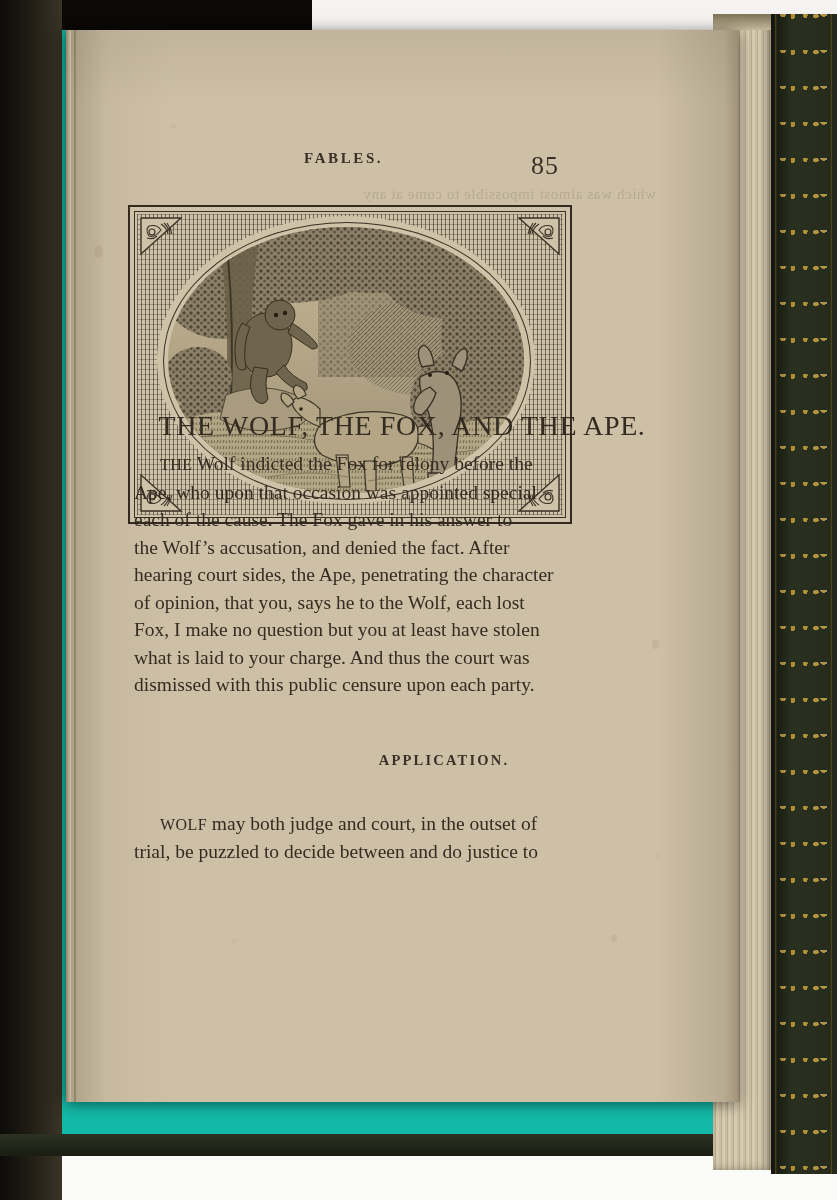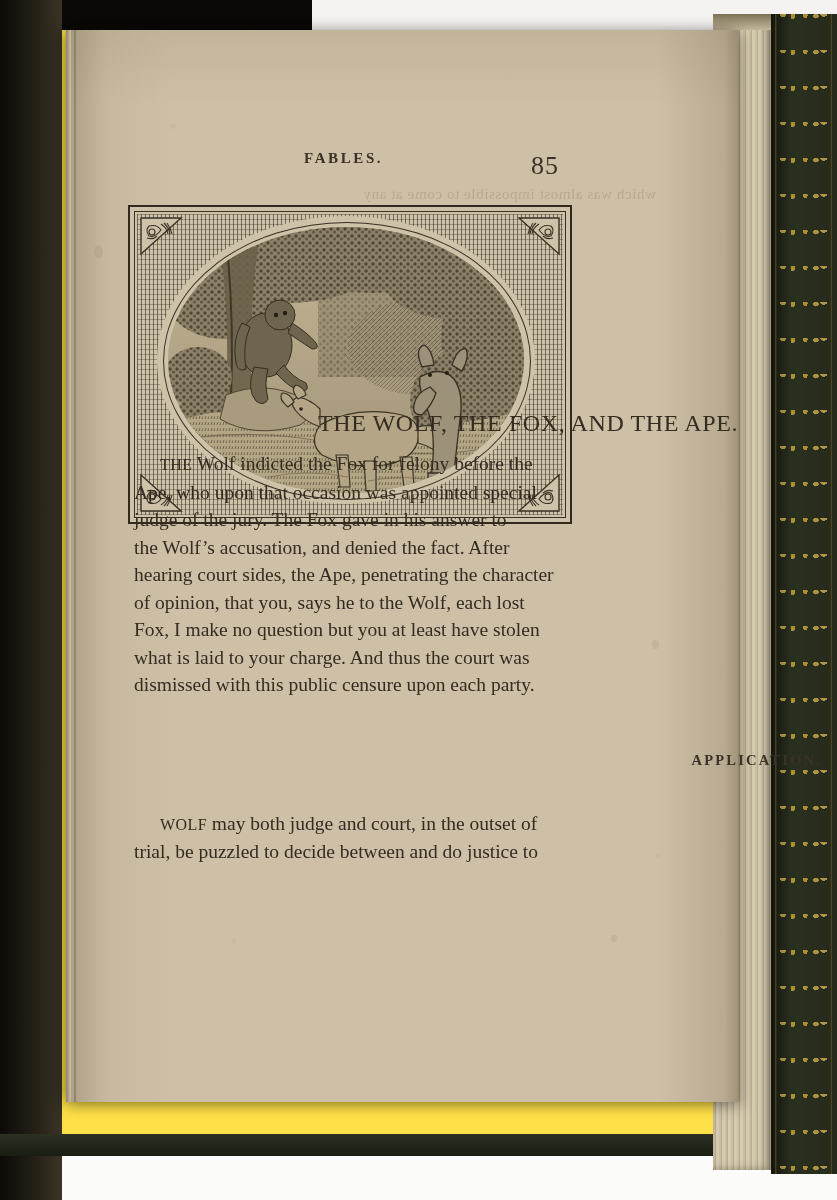--- a/index.html
+++ b/index.html
@@ -1,20 +1,20 @@
 <!DOCTYPE html>
 <html><head>
 <meta charset="utf-8">
 <style>
   html,body{margin:0;padding:0;background:#ffffff;}
   body{width:837px;height:1200px;overflow:hidden;position:relative;
        font-family:"Liberation Serif", serif;}
 
   
-  .scan{position:absolute;inset:0;background:#fde047;}
+  .scan{position:absolute;inset:0;background:#14b8a6;}
   .white-top{position:absolute;left:0;top:0;width:837px;height:30px;background:#f4f3f1;}
   .white-bottom{position:absolute;left:0;bottom:0;width:837px;height:44px;background:#fbfbfa;}
 
   
   .cover-left{position:absolute;left:0;top:0;width:62px;height:1200px;
       background:linear-gradient(90deg,#0c0b08 0%,#17150f 28%,#272318 62%,#3a3426 100%);}
   .cover-left-top{position:absolute;left:62px;top:0;width:250px;height:30px;background:#0a0906;}
   .cover-bottom{position:absolute;left:0;bottom:44px;width:837px;height:22px;
       background:linear-gradient(180deg,#2c3122 0%,#191d12 100%);}
 
@@ -113,32 +113,32 @@
   .oval-img{position:absolute;left:38px;top:20px;width:356px;height:266px;
       border-radius:50%;overflow:hidden;background:#b9ab8c;}
   .corner{position:absolute;width:44px;height:40px;}
   .corner svg{display:block;}
   .c-tl{left:9px;top:9px;}
   .c-tr{right:9px;top:9px;transform:scaleX(-1);}
   .c-bl{left:9px;bottom:9px;transform:scaleY(-1);}
   .c-br{right:9px;bottom:9px;transform:scale(-1,-1);}
 
   
-  .fable-title{position:absolute;left:0;top:380px;width:672px;text-align:right;
-      font-size:24px;letter-spacing:.6px;color:#342b21;}
+  .fable-title{position:absolute;left:0;top:380px;width:672px;text-align:center;
+      font-size:28px;letter-spacing:.6px;color:#342b21;}
 
   
   .body-col{position:absolute;left:68px;top:420px;width:450px;
       font-size:19.5px;line-height:27.5px;color:#342b21;text-align:justify;}
   .body-col p{margin:0;}
   .line{display:block;white-space:nowrap;}
   .sc{font-size:16px;letter-spacing:.4px;}
   .indent{display:inline-block;width:26px;}
 
-  .app-head{position:absolute;left:0;top:722px;width:756px;text-align:right;
+  .app-head{position:absolute;left:0;top:722px;width:756px;text-align:center;
       font-size:14.5px;letter-spacing:2.2px;font-weight:600;color:#3b3127;}
 
   .app-col{position:absolute;left:68px;top:760px;width:450px;
       font-size:19.5px;line-height:27.5px;color:#342b21;}
 
   
   .stain{position:absolute;border-radius:50%;background:rgba(120,100,70,.12);}
 </style>
 </head>
 <body>
@@ -320,21 +320,21 @@
         </svg>
       </div>
     </div>
 
     <div class="fable-title">THE WOLF, THE FOX, AND THE APE.</div>
 
     <div class="body-col">
       <p>
         <span class="line"><span class="indent"></span><span class="sc">THE</span> <span>Wolf indicted the Fox for felony before the</span></span>
         <span class="line">Ape, who upon that occasion was appointed special</span>
-        <span class="line">judge of the jury.   The Fox gave in his answer to</span>
+        <span class="line">each of the cause.   The Fox gave in his answer to</span>
         <span class="line">the Wolf’s accusation, and denied the fact.    After</span>
         <span class="line">hearing court sides, the Ape, penetrating the character</span>
         <span class="line">of opinion, that you, says he to the Wolf, each lost</span>
         <span class="line">Fox, I make no question but you at least have stolen</span>
         <span class="line">what is laid to your charge.   And thus the court was</span>
         <span class="line">dismissed with this public censure upon each party.</span>
       </p>
     </div>
 
     <div class="app-head">APPLICATION.</div>

